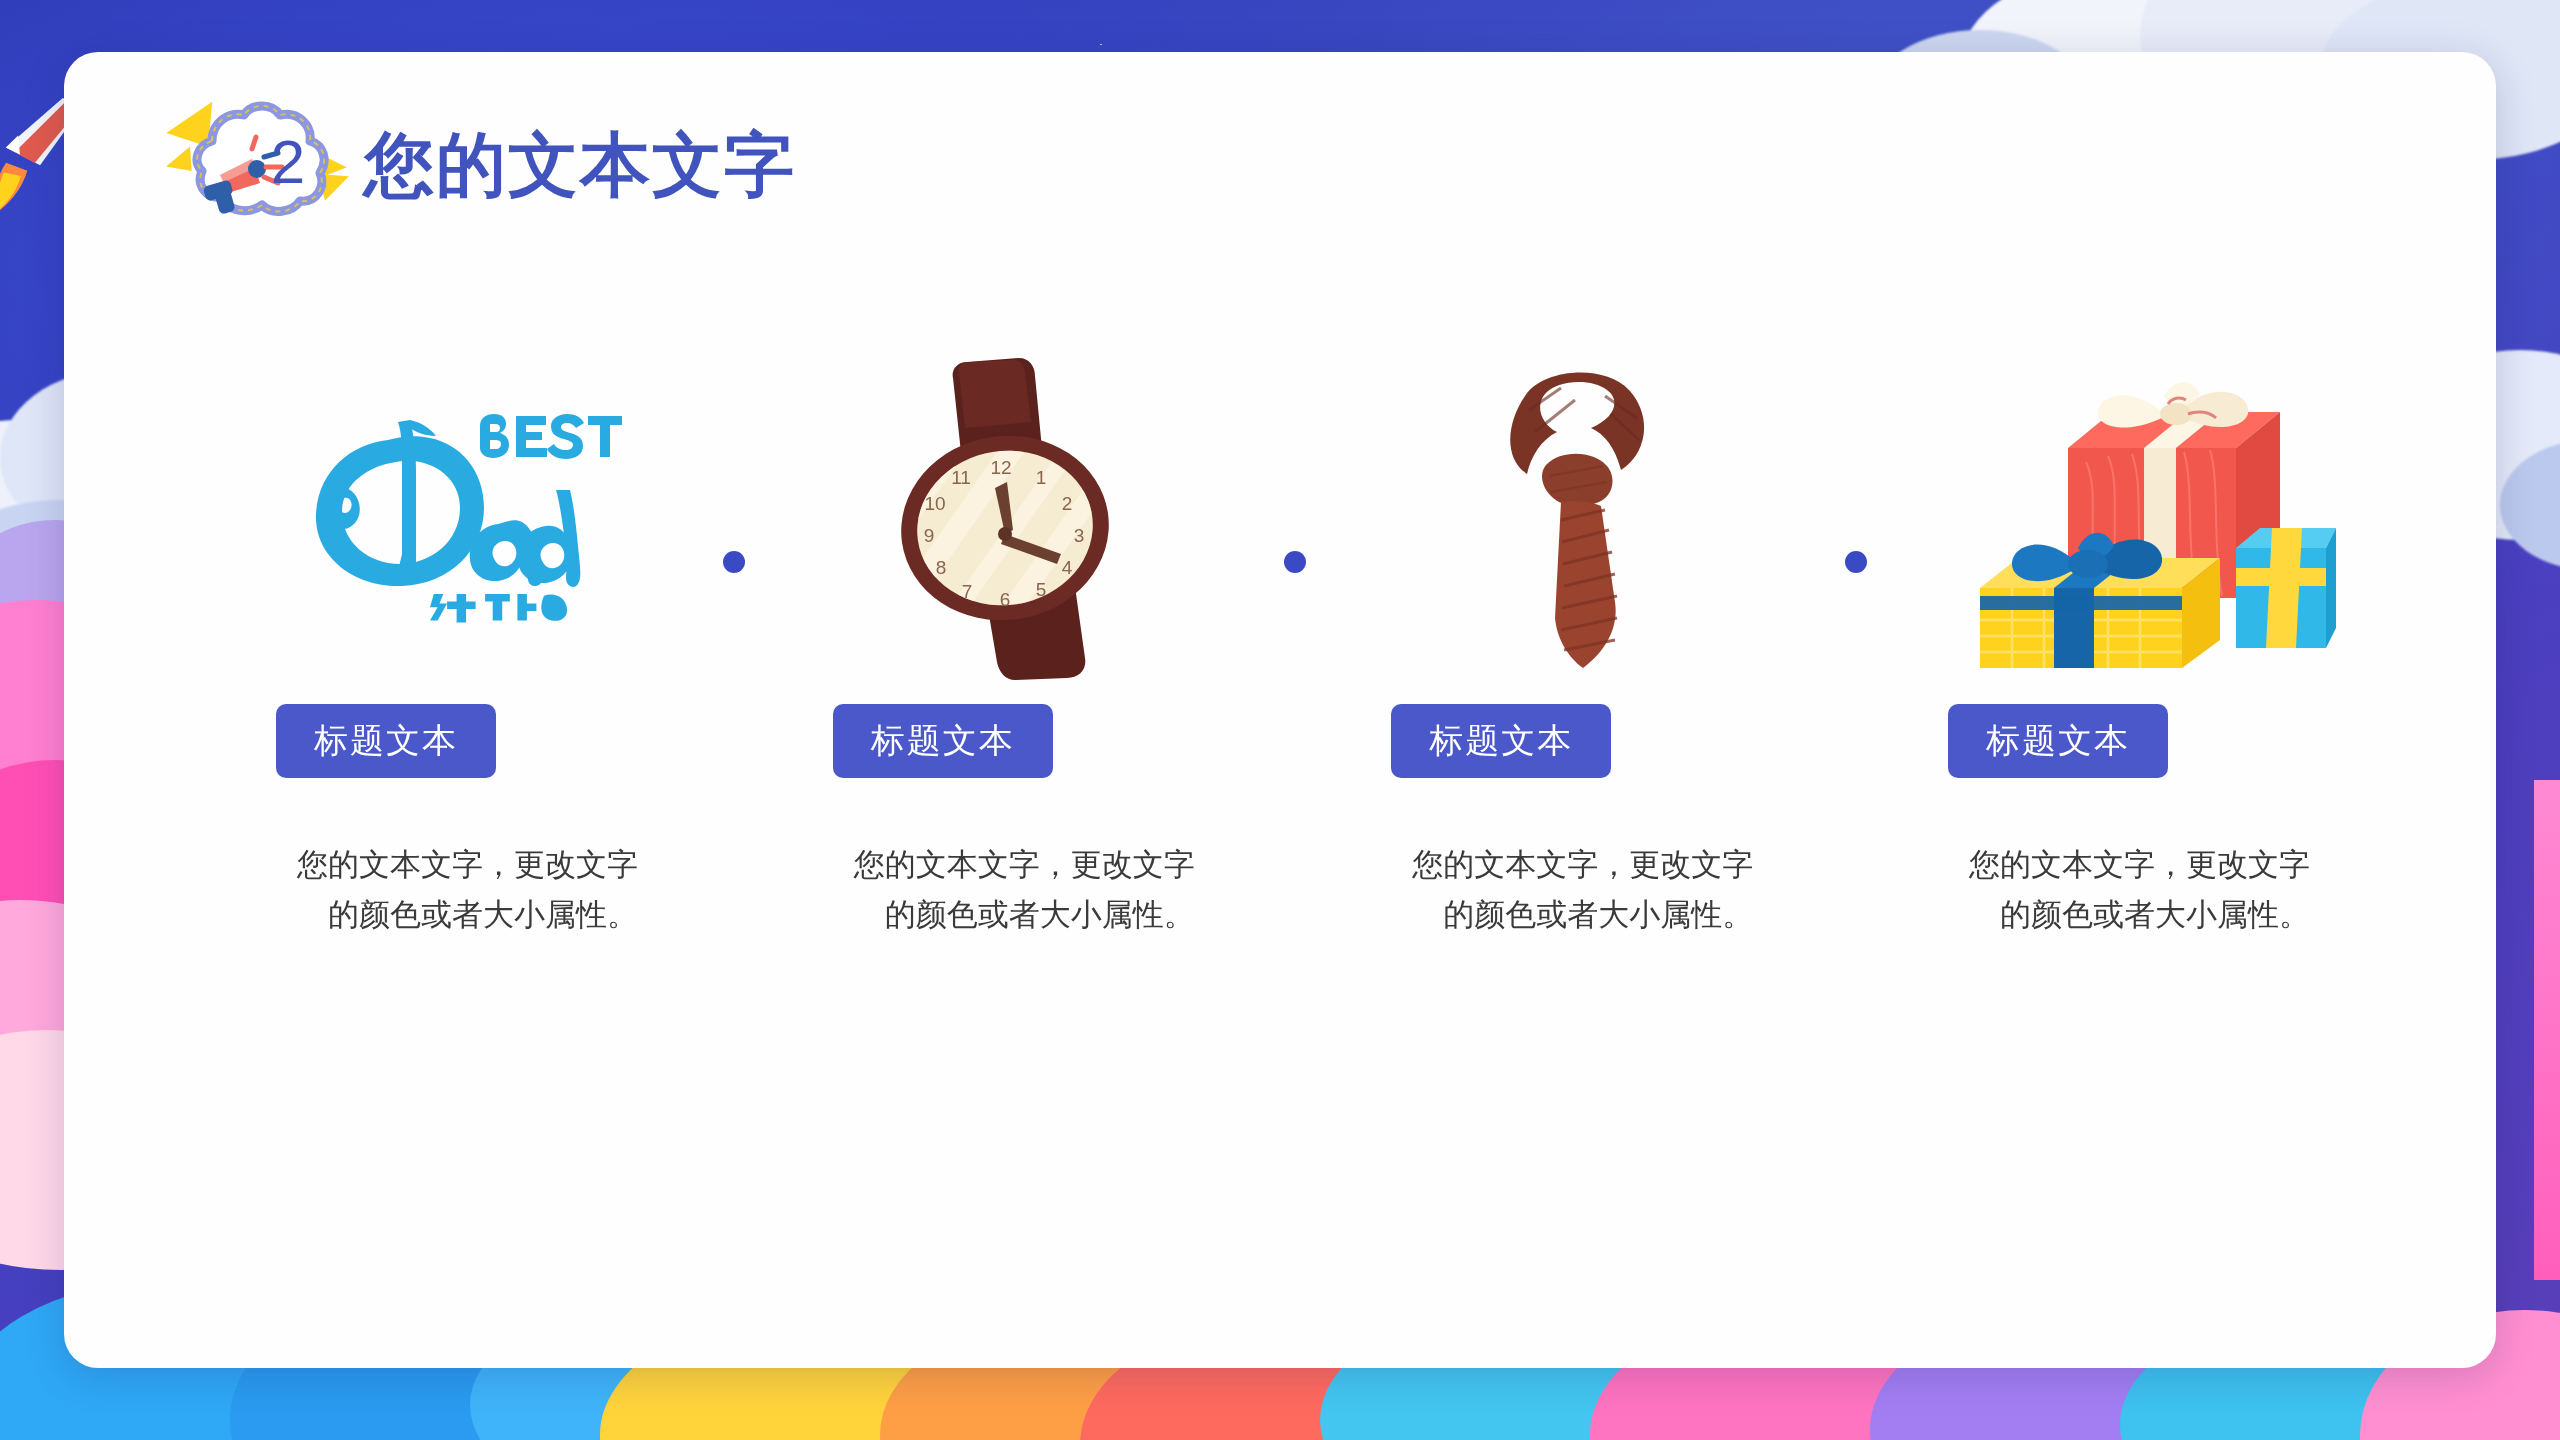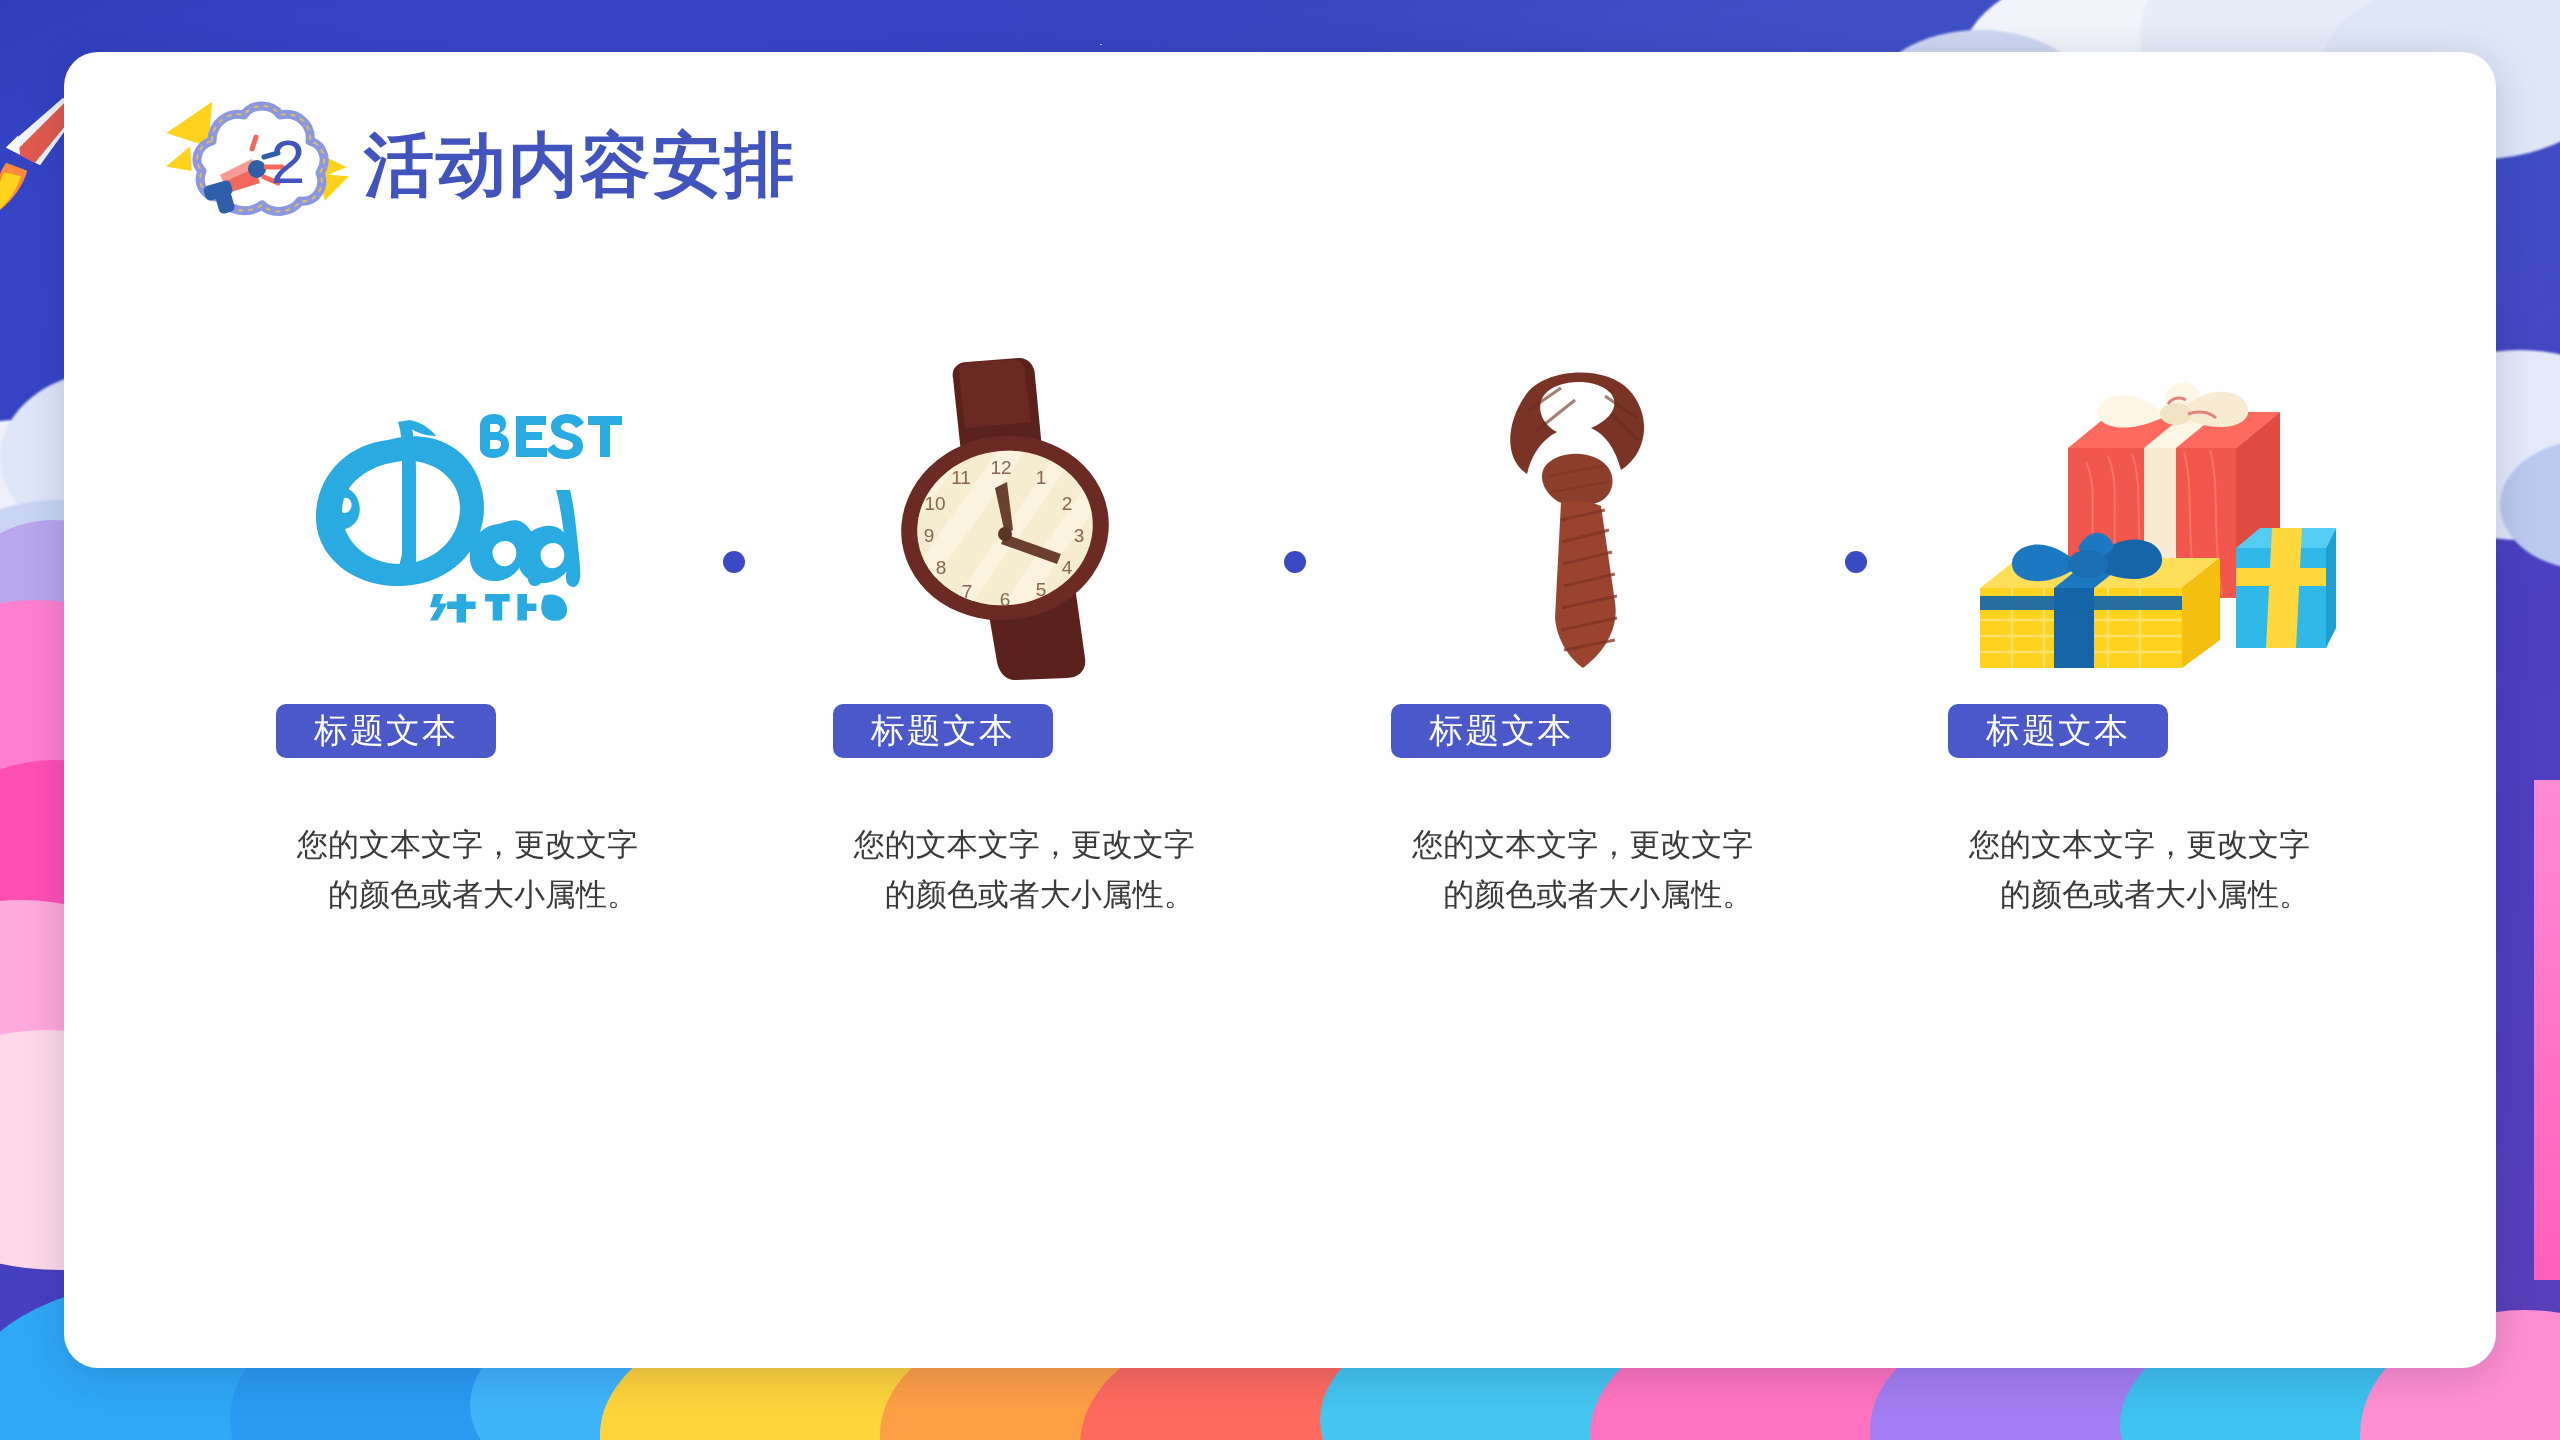--- a/index.html
+++ b/index.html
@@ -172,21 +172,21 @@
 
   .art{ height:330px; display:flex; align-items:center; justify-content:center; }
   .art svg{ display:block; }
 
   .pill{
     margin:22px auto 0;
     background:#4b58c9;
     color:#ffffff;
     border-radius:10px;
     font-size:34px;
-    padding:4px 38px;
+    padding:14px 38px;
     width:max-content;
     letter-spacing:2px;
     cursor:pointer;
     border:none;
     font-family:inherit;
   }
   .body-text{
     margin:62px 0 0 0;
     font-size:31px;
     line-height:1.62;
@@ -296,21 +296,21 @@
           <path d="M104 62 L118 58" stroke="#2f5fa8" stroke-width="5" stroke-linecap="round"></path>
           <path d="M106 72 L122 72" stroke="#f2685c" stroke-width="5" stroke-linecap="round"></path>
           <path d="M104 82 L118 88" stroke="#f2685c" stroke-width="5" stroke-linecap="round"></path>
           <path d="M92 54 L96 42" stroke="#f2685c" stroke-width="5" stroke-linecap="round"></path>
         </g>
 
         <text x="128" y="88" font-family="Liberation Sans, sans-serif" font-size="62" font-weight="400" fill="#4154bd" text-anchor="middle" id="badge-number">2</text>
       </svg>
     </div>
 
-    <div class="title">活动内容安排</div>
+    <div class="title">您的文本文字</div>
   </div>
 
   <div class="columns">
 
     <div class="col c1">
       <div class="art">
         <svg width="340" height="250" viewBox="0 0 340 250">
           <g fill="#29abe2">
 
             <path d="M104 48 C66 52 34 80 32 122 C30 166 72 196 118 194

